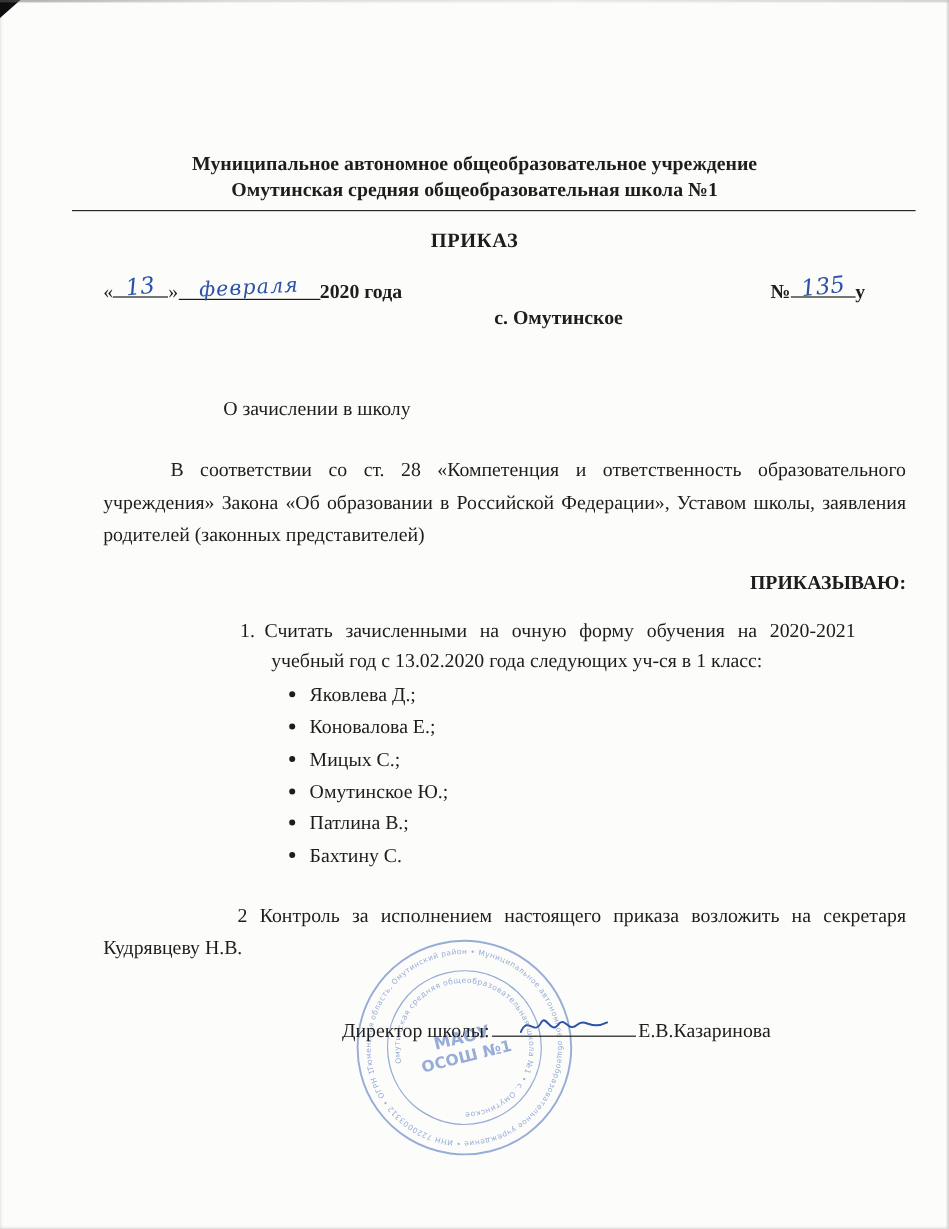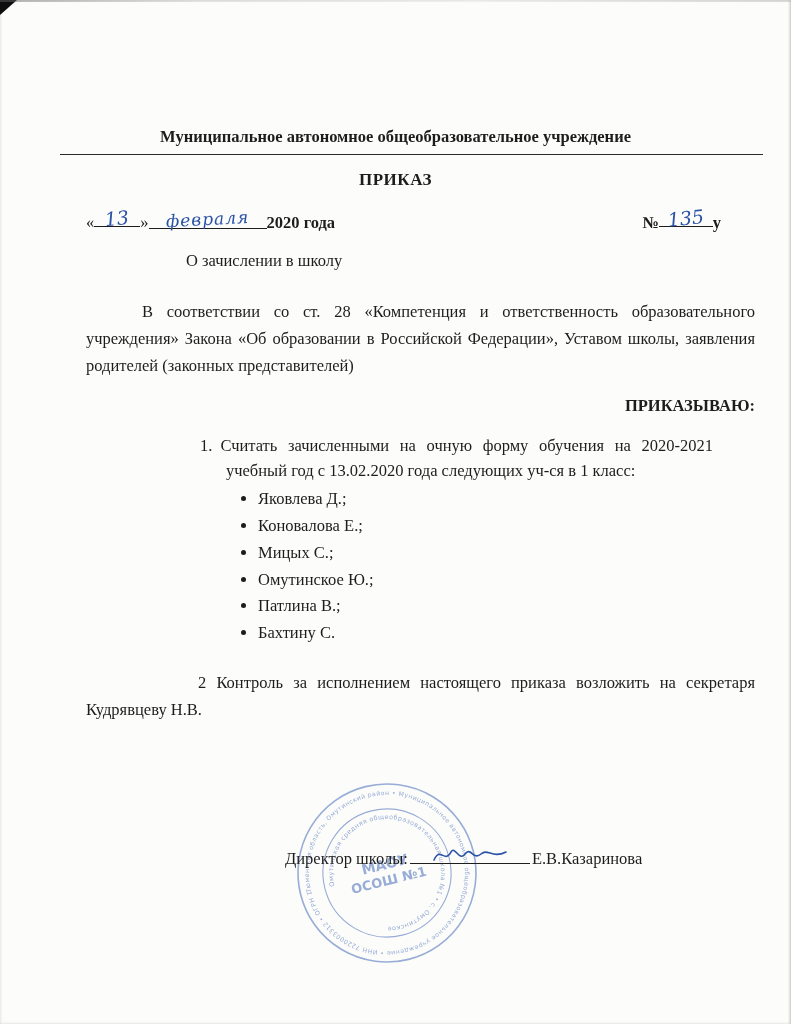--- a/index.html
+++ b/index.html
@@ -90,21 +90,21 @@
   .place-line {
     margin-top: 2px;
     padding-left: 140px;
     text-align: center;
     font-weight: bold;
     font-size: 16.5px;
   }
 
   .content { padding: 0 36px 0 86px; font-size: 16.5px; }
 
-  .subject { margin-top: 18px; padding-left: 100px; }
+  .subject { margin-top: 56px; padding-left: 100px; }
 
   .intro {
     margin-top: 28px;
     text-align: justify;
     text-indent: 56px;
     line-height: 1.62;
   }
 
   .order-heading { margin-top: 16px; text-align: right; font-weight: bold; }
 
@@ -165,35 +165,37 @@
 <body>
 
 <div class="page">
 
   <div class="scan-corner"></div>
   <div class="scan-top-edge"></div>
   <div class="scan-right-edge"></div>
 
   <div class="org-header">
     <div>Муниципальное автономное общеобразовательное учреждение</div>
+    <div>Омутинская средняя общеобразовательная школа №1</div>
   </div>
 
   <hr class="rule">
 
   <div class="doc-title">ПРИКАЗ</div>
 
   <div class="date-row">
     <div class="date-left">
       <span>«</span><span class="blank blank-day"><span class="hw">13</span></span><span>»</span><span class="blank blank-month"><span class="hw hw-month">февраля</span></span><span class="b">2020 года</span>
     </div>
     <div class="date-right">
       <span class="b">№</span><span class="blank blank-num"><span class="hw">135</span></span><span class="b">у</span>
     </div>
   </div>
 
+  <div class="place-line">с. Омутинское</div>
 
   <div class="content">
 
     <div class="subject">О зачислении в школу</div>
 
     <p class="intro">В соответствии со ст. 28 «Компетенция и ответственность образовательного учреждения» Закона «Об образовании в Российской Федерации», Уставом школы, заявления родителей (законных представителей)</p>
 
     <div class="order-heading">ПРИКАЗЫВАЮ:</div>
 
     <div class="item1">

